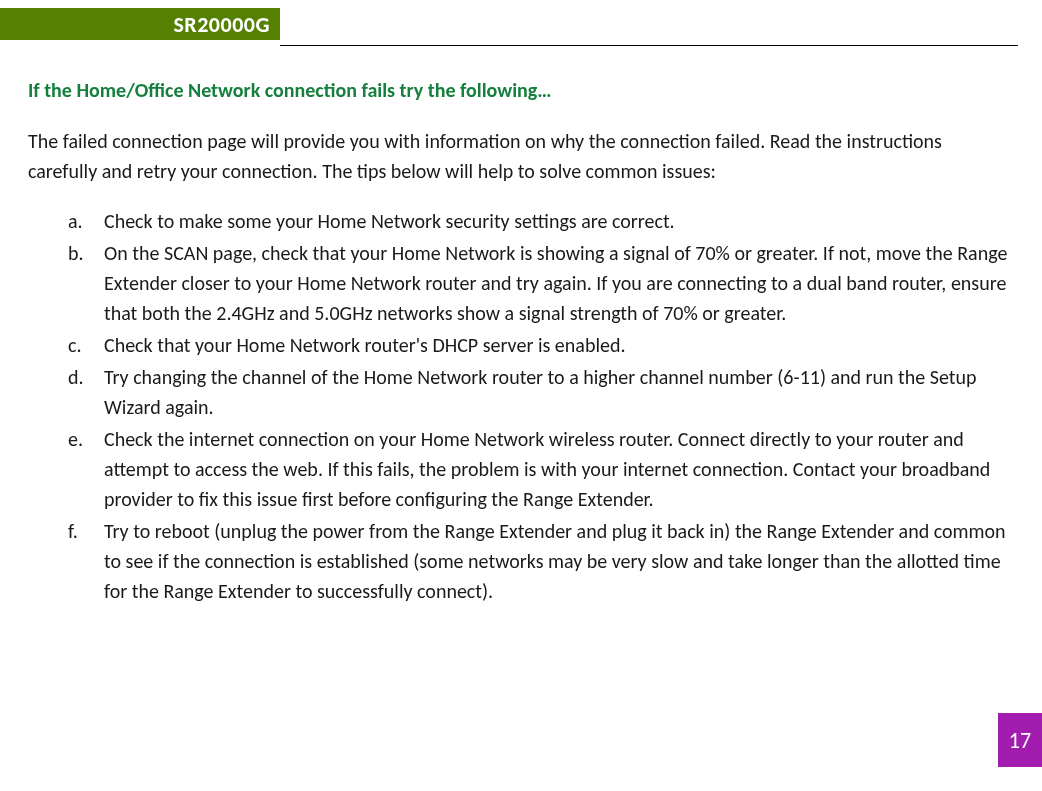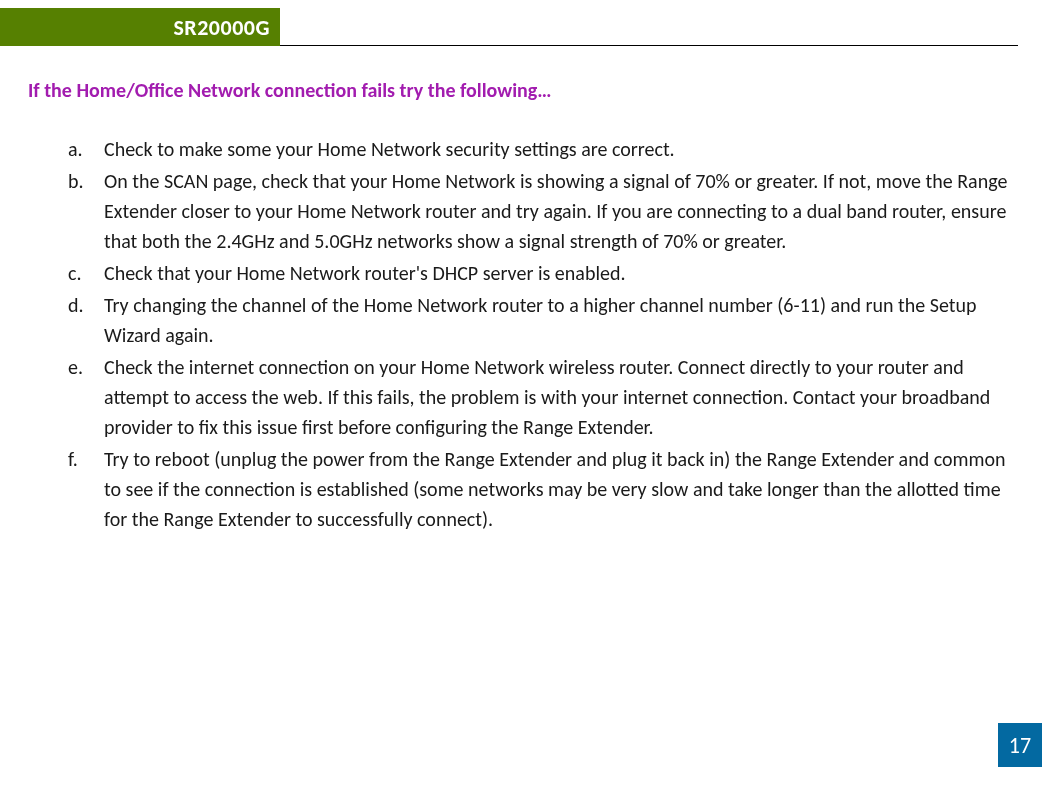--- a/index.html
+++ b/index.html
@@ -17,21 +17,21 @@
     }
     .header-wrapper {
       position: relative;
       height: 42px;
       margin-top: 8px;
     }
     .header-bar {
       position: absolute;
       left: 0;
       top: 0;
-      height: 38px;
+      height: 32px;
       background: #568001;
       width: 280px;
       display: flex;
       align-items: center;
       justify-content: flex-end;
       padding-right: 10px;
     }
     .product-name {
       color: #fff;
       font-weight: bold;
@@ -56,22 +56,22 @@
       top: 37px;
       height: 1px;
       background: #000;
     }
     .content {
       padding: 28px 28px 0 28px;
     }
     .section-heading {
       font-weight: bold;
       font-size: 20px;
-      color: #a21caf;
-      margin-bottom: 32px;
+      color: #15803d;
+      margin-bottom: 24px;
     }
     .intro-text {
       font-size: 20px;
       line-height: 1.5;
       color: #1a1a1a;
       margin-bottom: 20px;
     }
     .steps-list {
       list-style: none;
       padding-left: 40px;
@@ -88,42 +88,43 @@
       flex-shrink: 0;
     }
     .step-text {
       flex: 1;
     }
     .page-number-box {
       position: absolute;
       bottom: 24px;
       right: 0;
       width: 44px;
-      height: 44px;
-      background: #0369a1;
+      height: 54px;
+      background: #a21caf;
       color: #fff;
       display: flex;
       align-items: center;
       justify-content: center;
       font-size: 22px;
       font-weight: 400;
     }
   </style>
 </head>
 <body>
 
 <div class="header-wrapper">
   <div class="header-bar">
     <span class="product-name">SR20000G</span>
   </div>
   <div class="header-rule"></div>
 </div>
 
 <div class="content">
   <div class="section-heading">If the Home/Office Network connection fails try the following…</div>
+  <div class="intro-text">The failed connection page will provide you with information on why the connection failed. Read the instructions carefully and retry your connection. The tips below will help to solve common issues:</div>
 
   <ol class="steps-list">
     <li>
       <span class="step-marker">a.</span>
       <span class="step-text">Check to make some your Home Network security settings are correct.</span>
     </li>
     <li>
       <span class="step-marker">b.</span>
       <span class="step-text">On the SCAN page, check that your Home Network is showing a signal of 70% or greater. If not, move the Range Extender closer to your Home Network router and try again. If you are connecting to a dual band router, ensure that both the 2.4GHz and 5.0GHz networks show a signal strength of 70% or greater.</span>
     </li>

